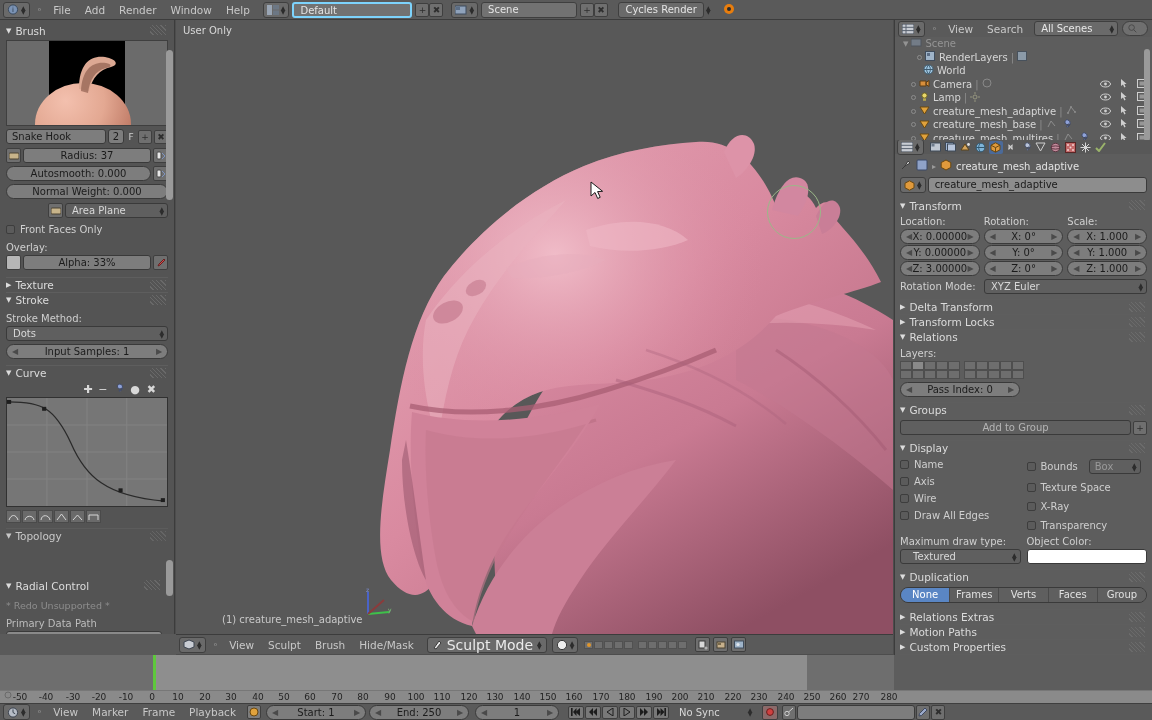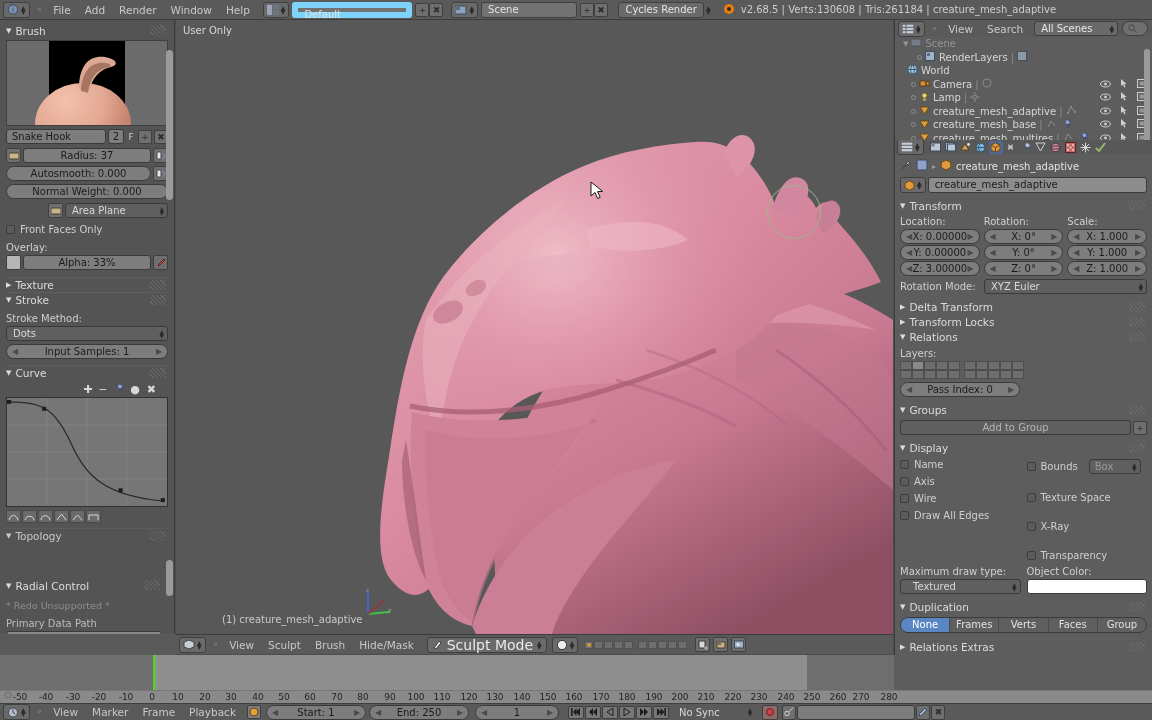--- a/index.html
+++ b/index.html
@@ -116,21 +116,21 @@
       <svg width="12" height="10" viewBox="0 0 12 10">
           <rect x="0" y="0" width="5" height="10" fill="#9aa6b5"></rect>
           <rect x="6" y="0" width="6" height="4.5" fill="#6c7784"></rect>
           <rect x="6" y="5.5" width="6" height="4.5" fill="#6c7784"></rect>
         </svg>
       <span class="arrows">
           <span>▲</span>
           <span>▼</span>
         </span>
     </div>
-    <div style="width:120px;height:16px;background:#727272;border:6px solid #7dd3fc;border-radius:3px;line-height:14px;padding-left:6px;color:#e4e4e4;font-size:10px;">Default</div>
+    <div style="width:120px;height:16px;background:#727272;border:2px solid #7dd3fc;border-radius:3px;line-height:14px;padding-left:6px;color:#e4e4e4;font-size:10px;">Default</div>
     <div class="sq" style="margin-left:3px;">+</div>
     <div class="sq">✖</div>
     <div class="ebtn" style="margin-left:8px;">
       <svg width="12" height="10" viewBox="0 0 12 10">
           <rect x="0" y="1" width="11" height="8" fill="#8fa2bb" stroke="#3c4a5c"></rect>
           <rect x="1" y="2" width="4" height="3" fill="#5b6d85"></rect>
         </svg>
       <span class="arrows">
           <span>▲</span>
           <span>▼</span>
@@ -145,21 +145,20 @@
     <span class="arrows" style="margin-left:2px;">
         <span>▲</span>
         <span>▼</span>
       </span>
     <span style="margin-left:12px;">
       <svg width="12" height="12" viewBox="0 0 12 12">
           <circle cx="6" cy="6" r="5" fill="#e87d0d"></circle>
           <circle cx="6" cy="6" r="2" fill="#2b2b2b"></circle>
         </svg>
     </span>
-    <span class="statstxt" style="margin-left:6px;">v2.68.5 | Verts:130608 | Tris:261184 | creature_mesh_adaptive</span>
   </div>
 
   <div id="toolshelf">
     <div class="inner">
       <div class="panel-hdr" style="margin-top:3px;">
         <span class="tri">▼</span>
         <span>Brush</span>
         <span class="grip"></span>
       </div>
 
@@ -550,21 +549,21 @@
         <span><svg width="11" height="10" viewBox="0 0 11 10">
               <rect x="0.5" y="0.5" width="9" height="9" fill="#9fb4c9" stroke="#3f4c5c"></rect>
               <rect x="2" y="2" width="3" height="3" fill="#5b6d85"></rect>
             </svg></span>
         <span>RenderLayers</span>
         <span style="color:#8d8d8d;">|</span>
         <span style="opacity:.7"><svg width="11" height="10" viewBox="0 0 11 10">
               <rect x="0.5" y="0.5" width="9" height="9" fill="#9fb4c9" stroke="#3f4c5c"></rect>
             </svg></span>
       </div>
-      <div class="otrow" style="padding-left:12px;">
+      <div class="otrow" style="padding-left:28px;">
         <span><svg width="11" height="11" viewBox="0 0 11 11">
               <circle cx="5.5" cy="5.5" r="4.6" fill="#9fc6e0" stroke="#3f5c70"></circle>
               <path d="M1 5.5 H10 M5.5 1 C3 4,3 7,5.5 10 C8 7,8 4,5.5 1" stroke="#3f5c70" fill="none"></path>
             </svg></span>
         <span>World</span>
       </div>
       <div class="otrow" style="padding-left:16px;">
         <span class="dot"></span>
         <span><svg width="11" height="10" viewBox="0 0 11 10">
               <path d="M1 3 L7 3 L7 8 L1 8 Z M7 4.5 L10 2.5 L10 8.5 L7 6.5 Z" fill="#d88f3c" stroke="#5e3e14"></path>
@@ -946,21 +945,21 @@
             </div>
           <div class="row">
               <span class="chk"></span>
               <span class="lbl">Wire</span>
             </div>
           <div class="row">
               <span class="chk"></span>
               <span class="lbl">Draw All Edges</span>
             </div>
         </div>
-        <div style="flex:1;display:flex;flex-direction:column;gap:18px;">
+        <div style="flex:1;display:flex;flex-direction:column;gap:8px;">
           <div class="row">
               <span class="chk"></span>
               <span class="lbl">Bounds</span>
             <div class="pill dark" style="width:52px;margin-left:6px;color:#9a9a9a;position:relative;text-align:left;padding-left:5px;">
               <span>Box</span>
               <span class="arrows" style="position:absolute;right:3px;top:3px;">
                   <span>▲</span>
                   <span>▼</span>
                 </span>
             </div>

